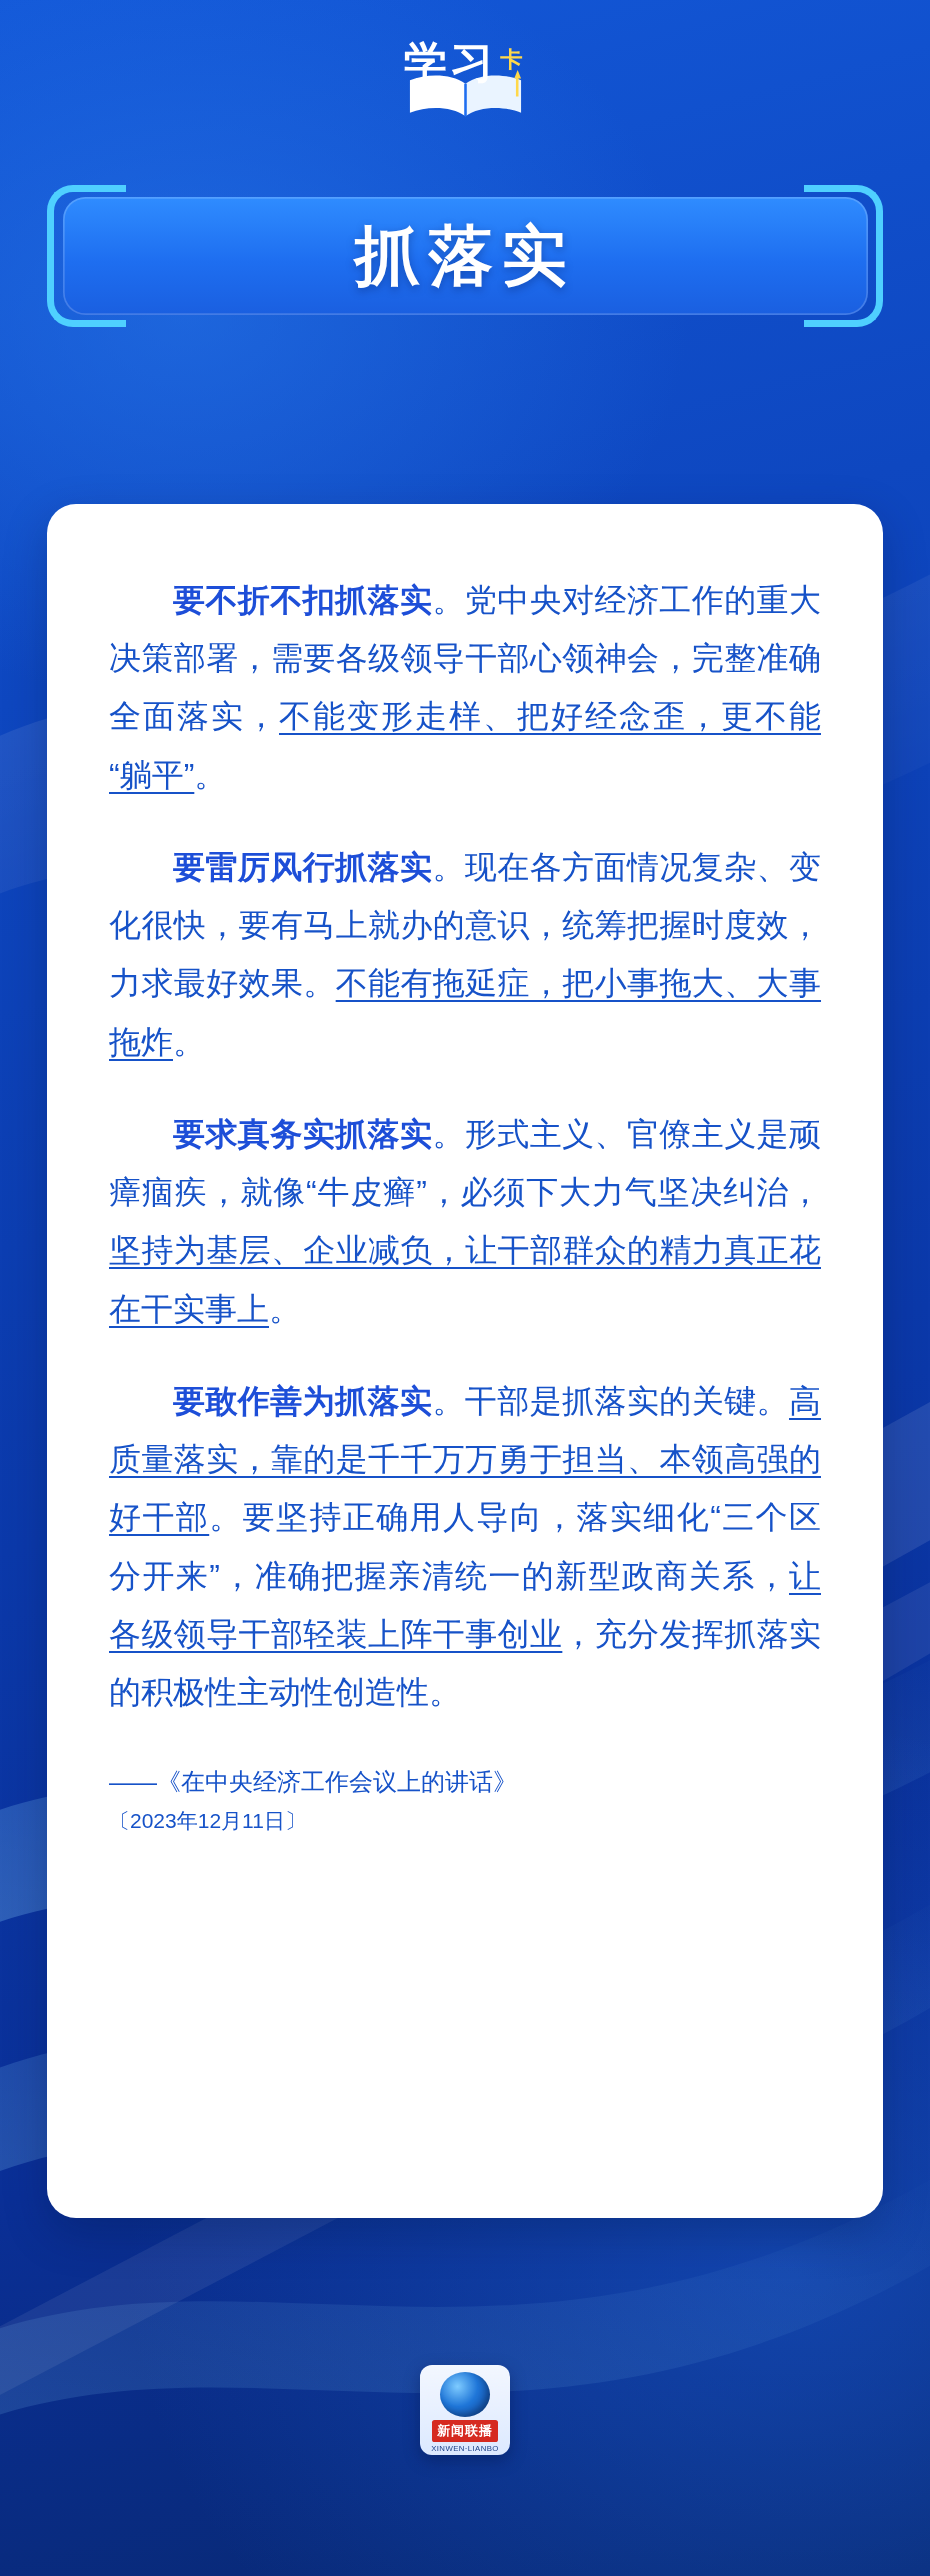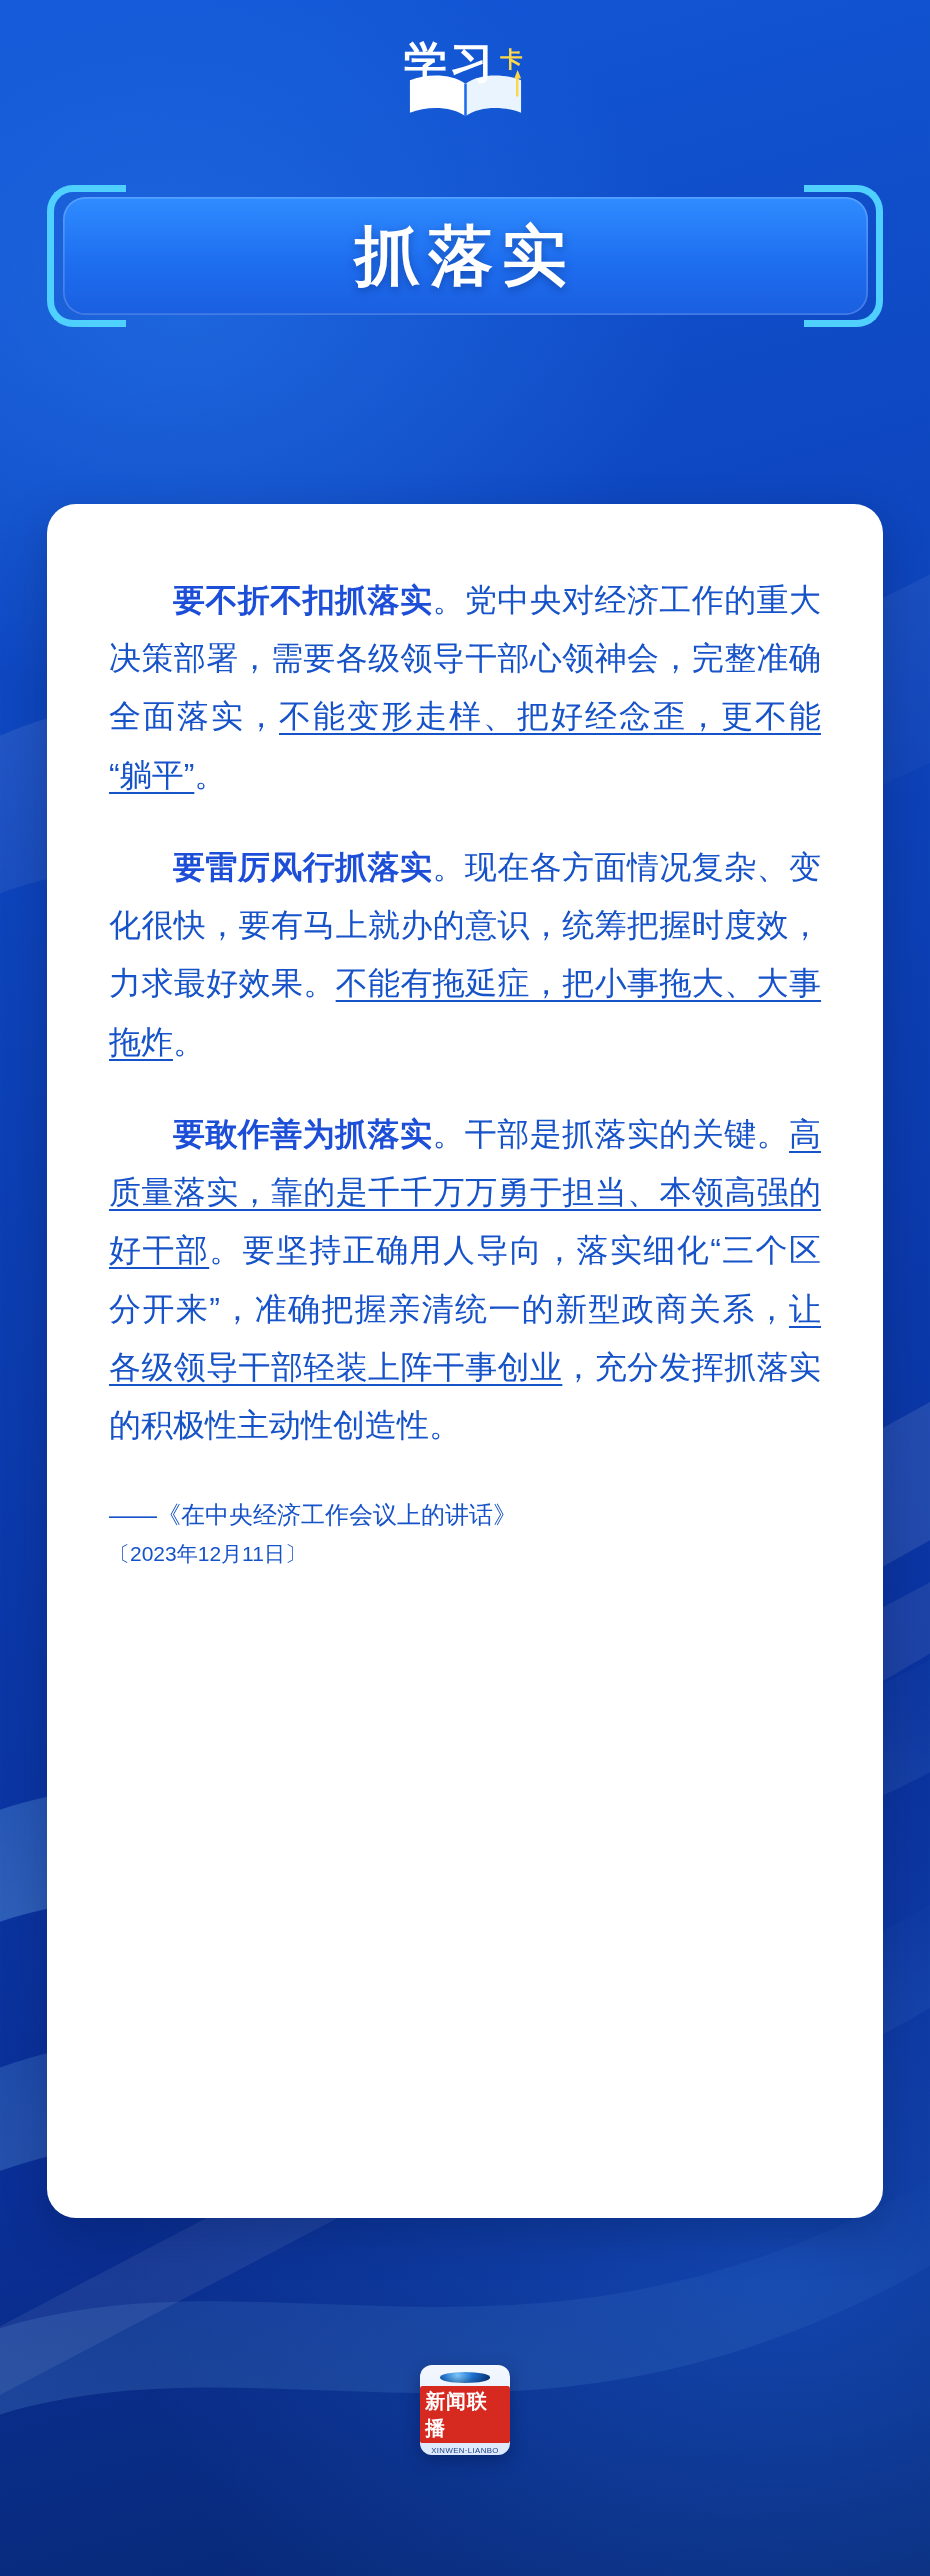--- a/index.html
+++ b/index.html
@@ -135,21 +135,21 @@
   .globe {
     width: 50px; height: 45px;
     border-radius: 50%;
     background: radial-gradient(circle at 35% 32%, #7ecbff 0%, #1f76d8 45%, #0c3f95 100%);
     box-shadow: inset -3.4px -3.4px 6.9px rgba(0,0,0,0.25);
   }
   .badge-band {
     margin-top: 3.4px;
     background: #d62a20;
     color: #fff;
-    font-size: 20px;
+    font-size: 13px;
     font-weight: bold;
     letter-spacing: 0.9px;
     padding: 1.7px 5.2px;
     border-radius: 2.6px;
   }
   .badge-sub {
     margin-top: 2.6px;
     font-size: 7.8px;
     color: #1b3f86;
     letter-spacing: 0.4px;
@@ -207,20 +207,23 @@
   <div class="card">
 
     <p class="para">
       <span class="lead">要不折不扣抓落实</span><span>。党中央对经济工作的重大决策部署，需要各级领导干部心领神会，完整准确全面落实，</span><span class="ul">不能变形走样、把好经念歪，更不能“躺平”</span><span>。</span>
     </p>
 
     <p class="para">
       <span class="lead">要雷厉风行抓落实</span><span>。现在各方面情况复杂、变化很快，要有马上就办的意识，统筹把握时度效，力求最好效果。</span><span class="ul">不能有拖延症，把小事拖大、大事拖炸</span><span>。</span>
     </p>
 
+    <p class="para">
+      <span class="lead">要求真务实抓落实</span><span>。形式主义、官僚主义是顽瘴痼疾，就像“牛皮癣”，必须下大力气坚决纠治，</span><span class="ul">坚持为基层、企业减负，让干部群众的精力真正花在干实事上</span><span>。</span>
+    </p>
 
     <p class="para">
       <span class="lead">要敢作善为抓落实</span><span>。干部是抓落实的关键。</span><span class="ul">高质量落实，靠的是千千万万勇于担当、本领高强的好干部</span><span>。要坚持正确用人导向，落实细化“三个区分开来”，准确把握亲清统一的新型政商关系，</span><span class="ul">让各级领导干部轻装上阵干事创业</span><span>，充分发挥抓落实的积极性主动性创造性。</span>
     </p>
 
     <div class="source">
       <div>——《在中央经济工作会议上的讲话》</div>
       <div class="date">〔2023年12月11日〕</div>
     </div>
   </div>

